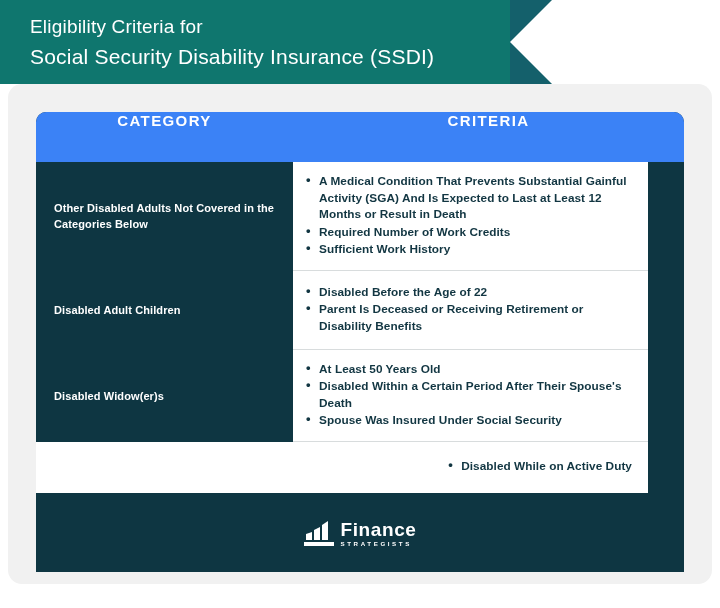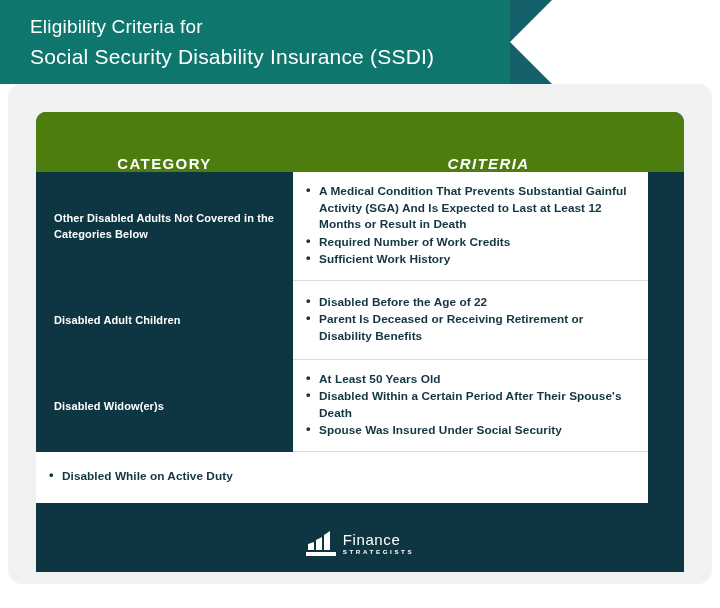--- a/index.html
+++ b/index.html
@@ -79,33 +79,33 @@
     width: 648px;
     height: 460px;
     background: #0e3642;
     border-radius: 10px 10px 0 0;
     overflow: hidden;
   }
 
   
   .thead {
     display: flex;
-    height: 60px;
-    background: #4d7c0f;
-    align-items: flex-end;
+    height: 50px;
+    background: #3b82f6;
+    align-items: flex-start;
   }
   .th {
     color: #ffffff;
     font-size: 15px;
     font-weight: bold;
     letter-spacing: 1.4px;
     text-align: center;
   }
   .th-category { width: 257px; }
-  .th-criteria { flex: 1; font-style: italic; }
+  .th-criteria { flex: 1; }
 
   
   .tbody {
     padding: 0;
   }
   .row {
     display: flex;
     align-items: stretch;
   }
   .cell-category {
@@ -121,20 +121,21 @@
     letter-spacing: 0.1px;
   }
   .cell-criteria {
     flex: 1;
     background: #ffffff;
     box-sizing: border-box;
     margin-right: 36px;
     padding: 11px 16px 11px 6px;
     display: flex;
     align-items: center;
+    justify-content: flex-end;
   }
   .row:not(:last-child) .cell-criteria {
     border-bottom: 1px solid #d8dcdd;
   }
   .cell-criteria ul {
     margin: 0;
     padding-left: 20px;
     list-style: none;
   }
   .cell-criteria li {
@@ -178,22 +179,22 @@
     height: 27px;
     position: relative;
   }
   .logo-text-wrap {
     display: flex;
     flex-direction: column;
     line-height: 1;
   }
   .logo-finance {
     color: #ffffff;
-    font-size: 15px;
-    font-weight: normal;
+    font-size: 19px;
+    font-weight: bold;
     letter-spacing: 0.6px;
   }
   .logo-strategists {
     color: #ffffff;
     font-size: 6.2px;
     font-weight: bold;
     letter-spacing: 2.6px;
     margin-top: 2px;
   }
 </style>

